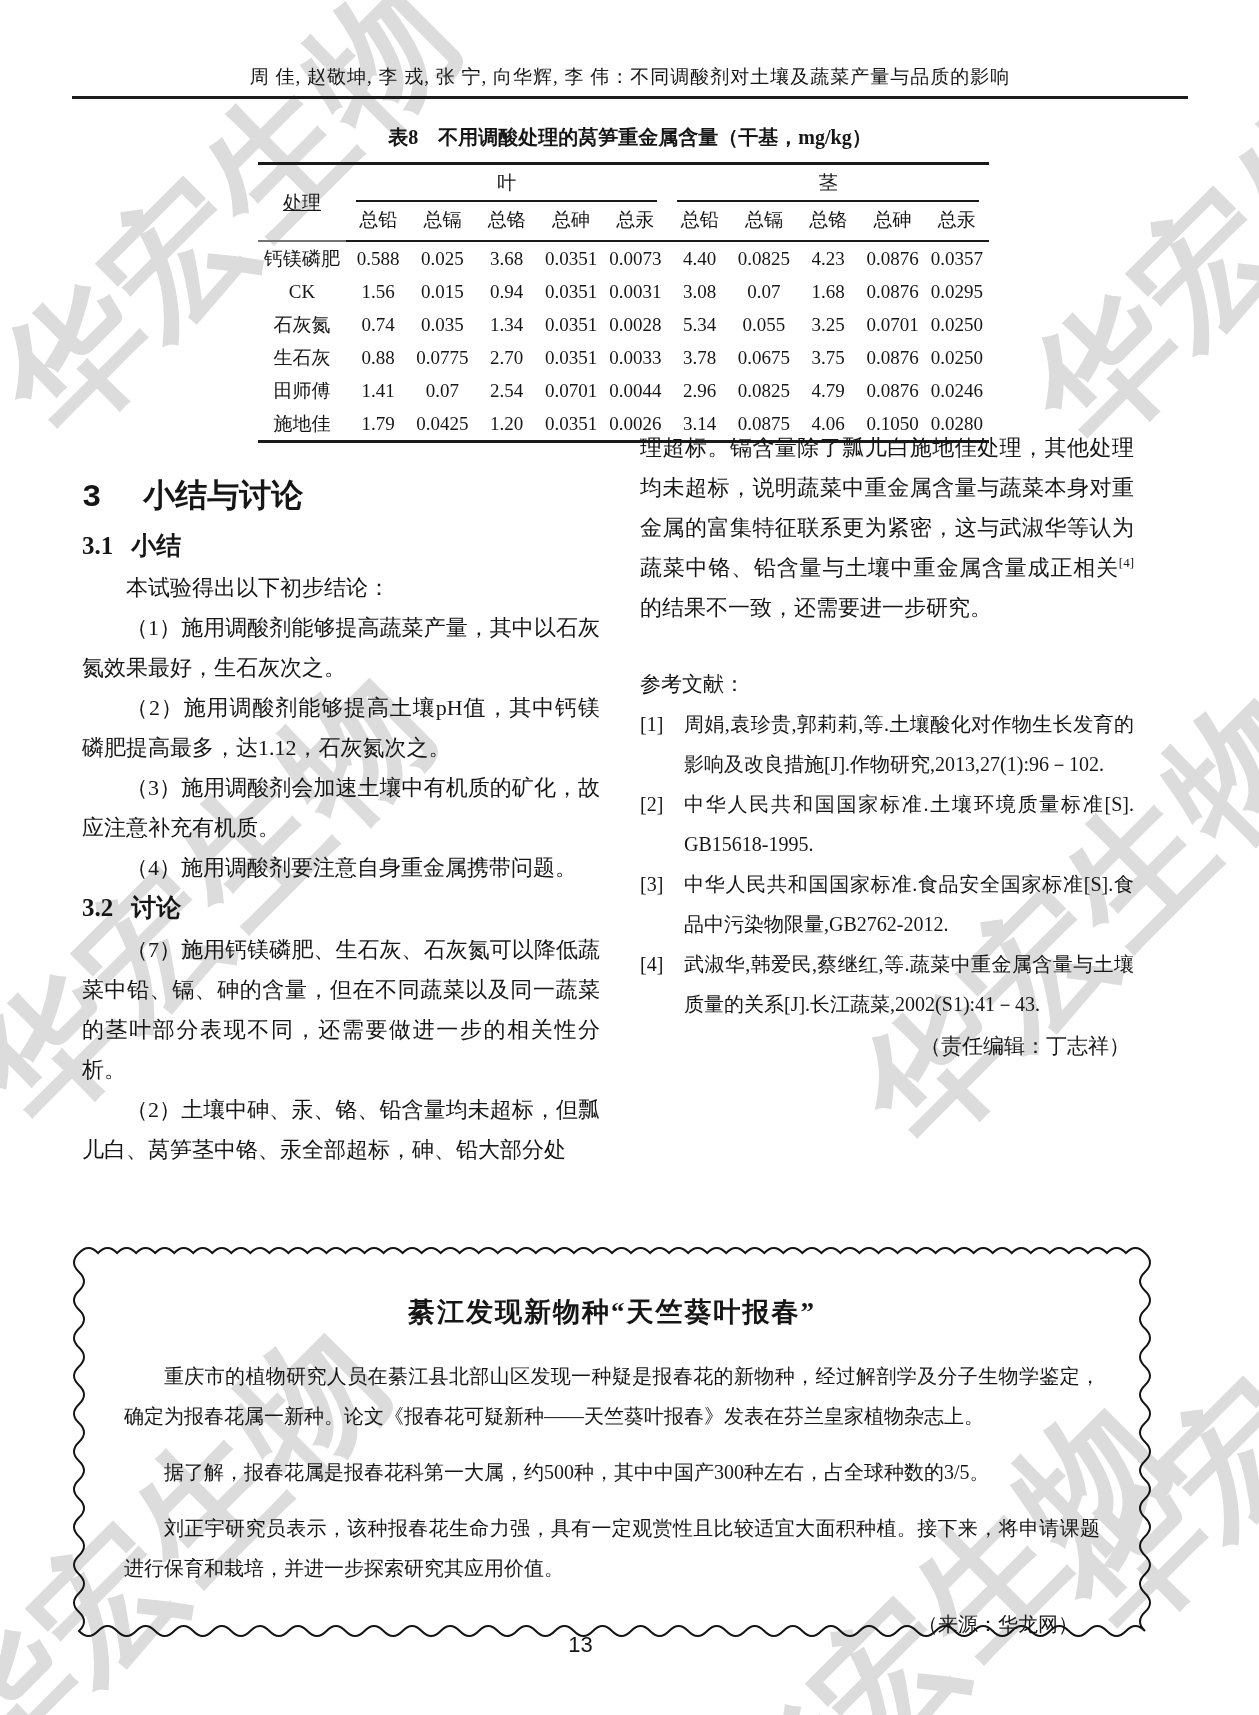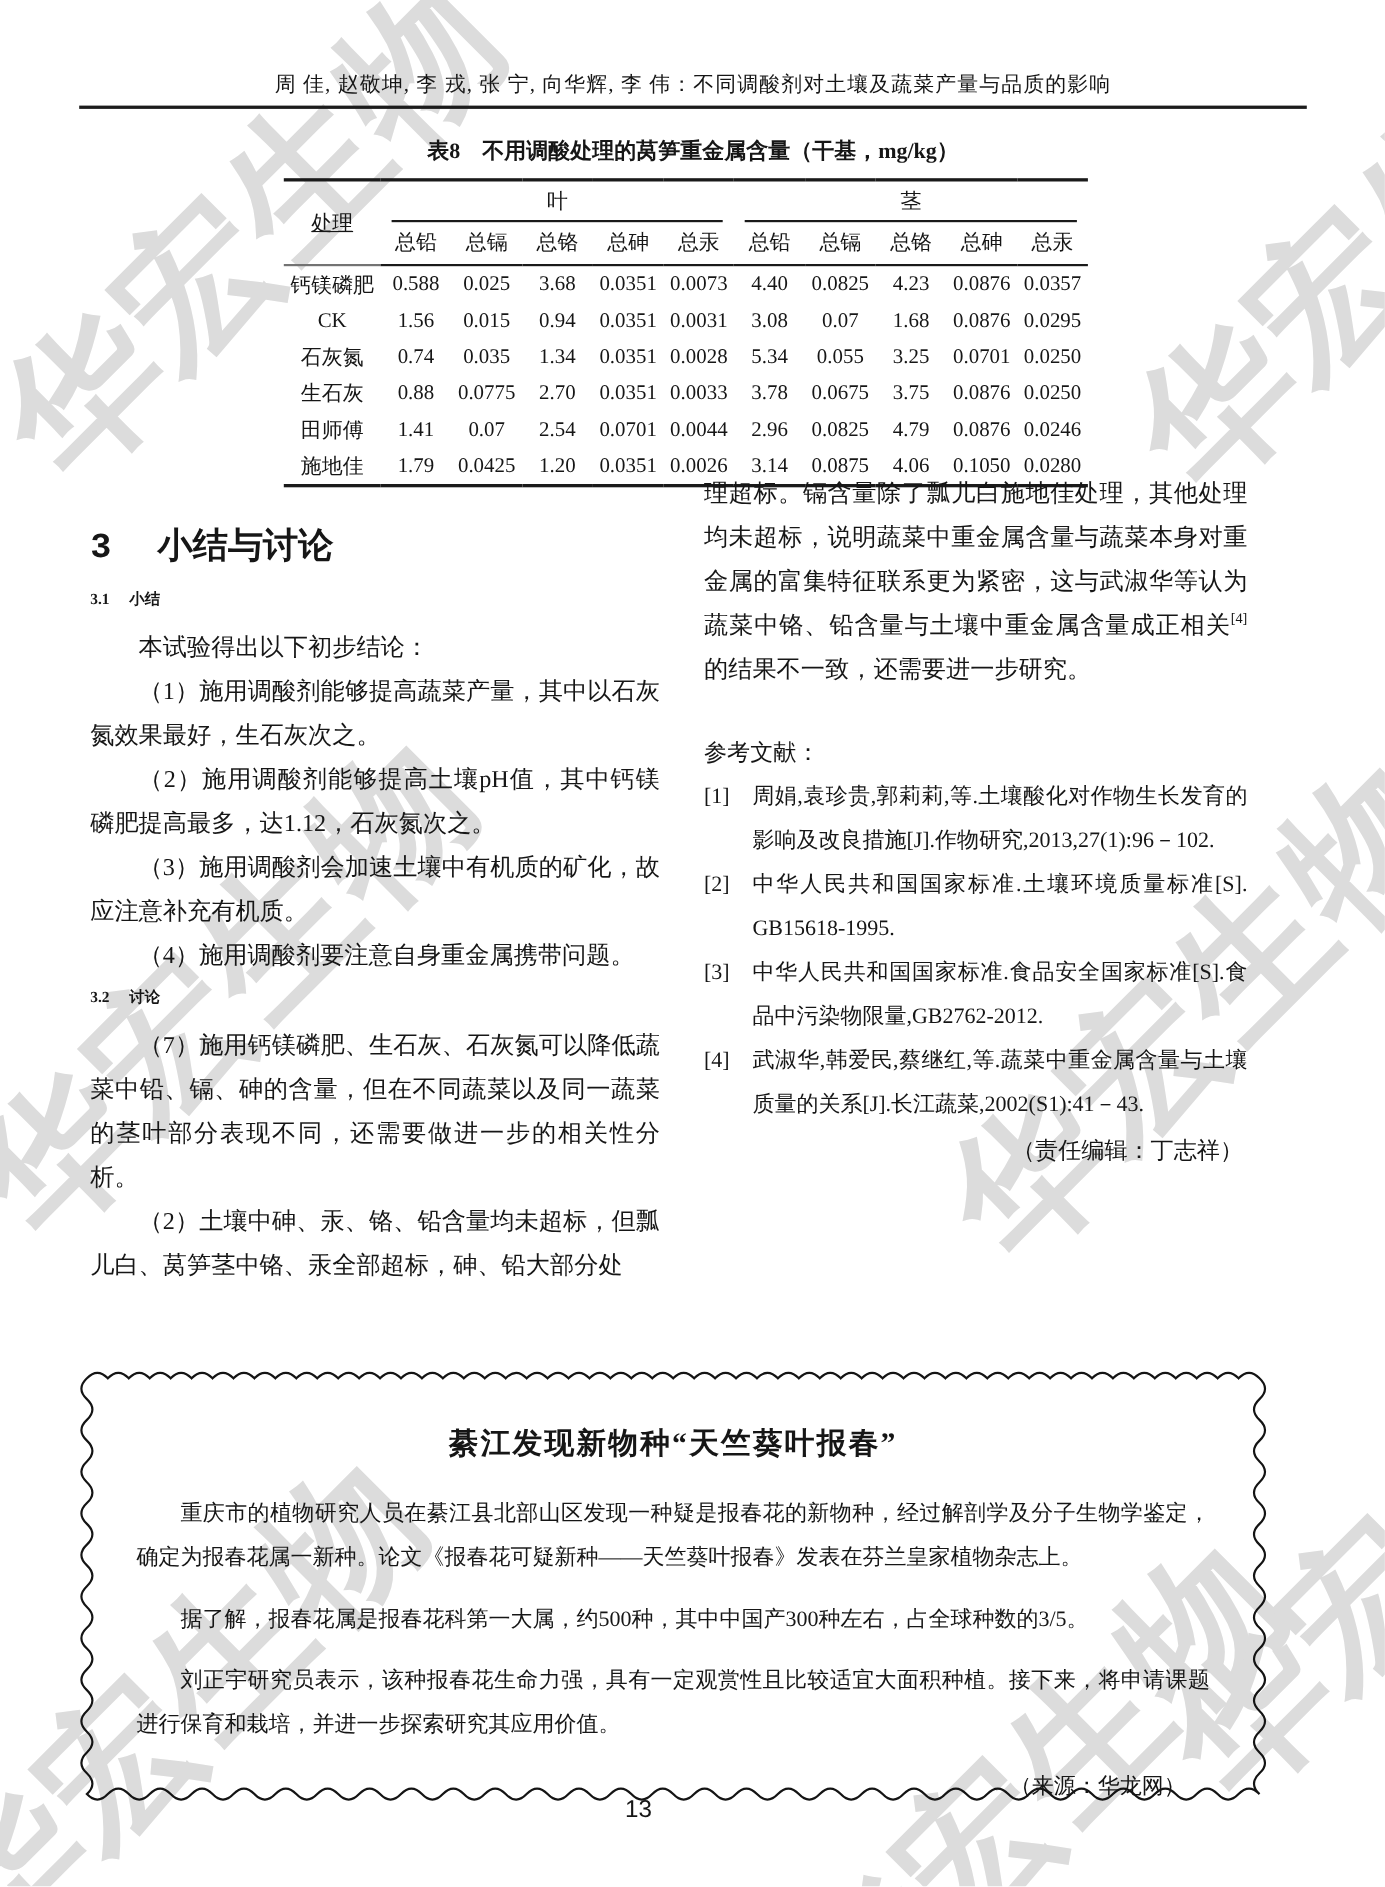--- a/index.html
+++ b/index.html
@@ -57,21 +57,21 @@
   }
   tr.sub th{height:32px;border-bottom:2px solid #1a1a1a;padding:2px 0 4px;}
   tbody td{height:33px;}
   td.rowname{font-size:19px;}
   
   .col{position:absolute;}
   .col.left{top:462px;left:82px;width:518px;padding-top:14px;}
   .col.right{top:428px;left:640px;width:494px;}
   .h2{font-size:32px;font-weight:700;line-height:44px;margin-bottom:10px;font-family:Liberation Mono, monospace;}
   .h2 .no{margin-right:42px;}
-  .h3{font-size:14px;font-weight:700;line-height:32px;margin:4px 0 6px;}
+  .h3{font-size:25px;font-weight:700;line-height:32px;margin:4px 0 6px;}
   .h3 .no3{margin-right:18px;}
   .body-p{
     margin:0;font-size:22px;line-height:40px;
     text-align:justify;text-indent:2em;
   }
   .body-p.cont{text-indent:0;}
   sup.cite{font-size:13px;vertical-align:super;line-height:0;}
   .ref-head{margin-top:36px;font-size:21px;font-weight:400;line-height:40px;}
   .ref{display:flex;font-size:20px;line-height:40px;}
   .ref .lbl{flex:none;width:44px;}

